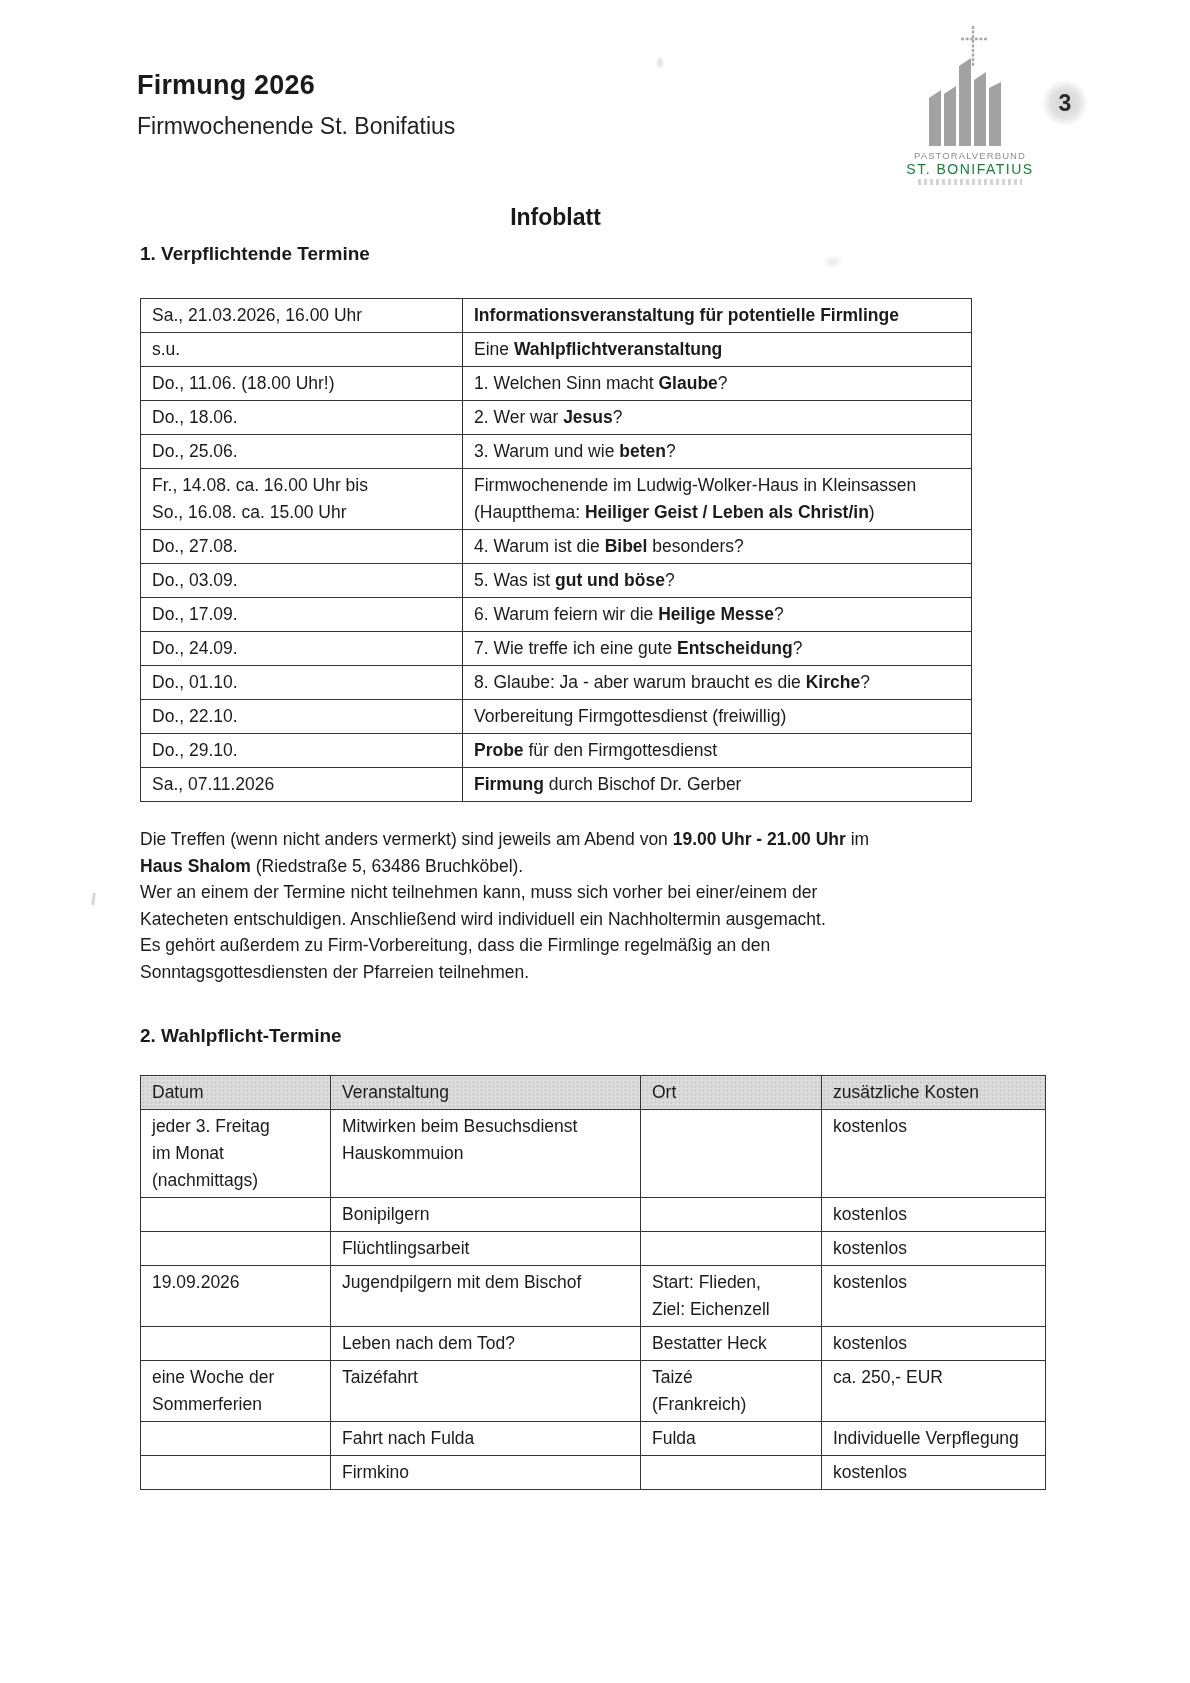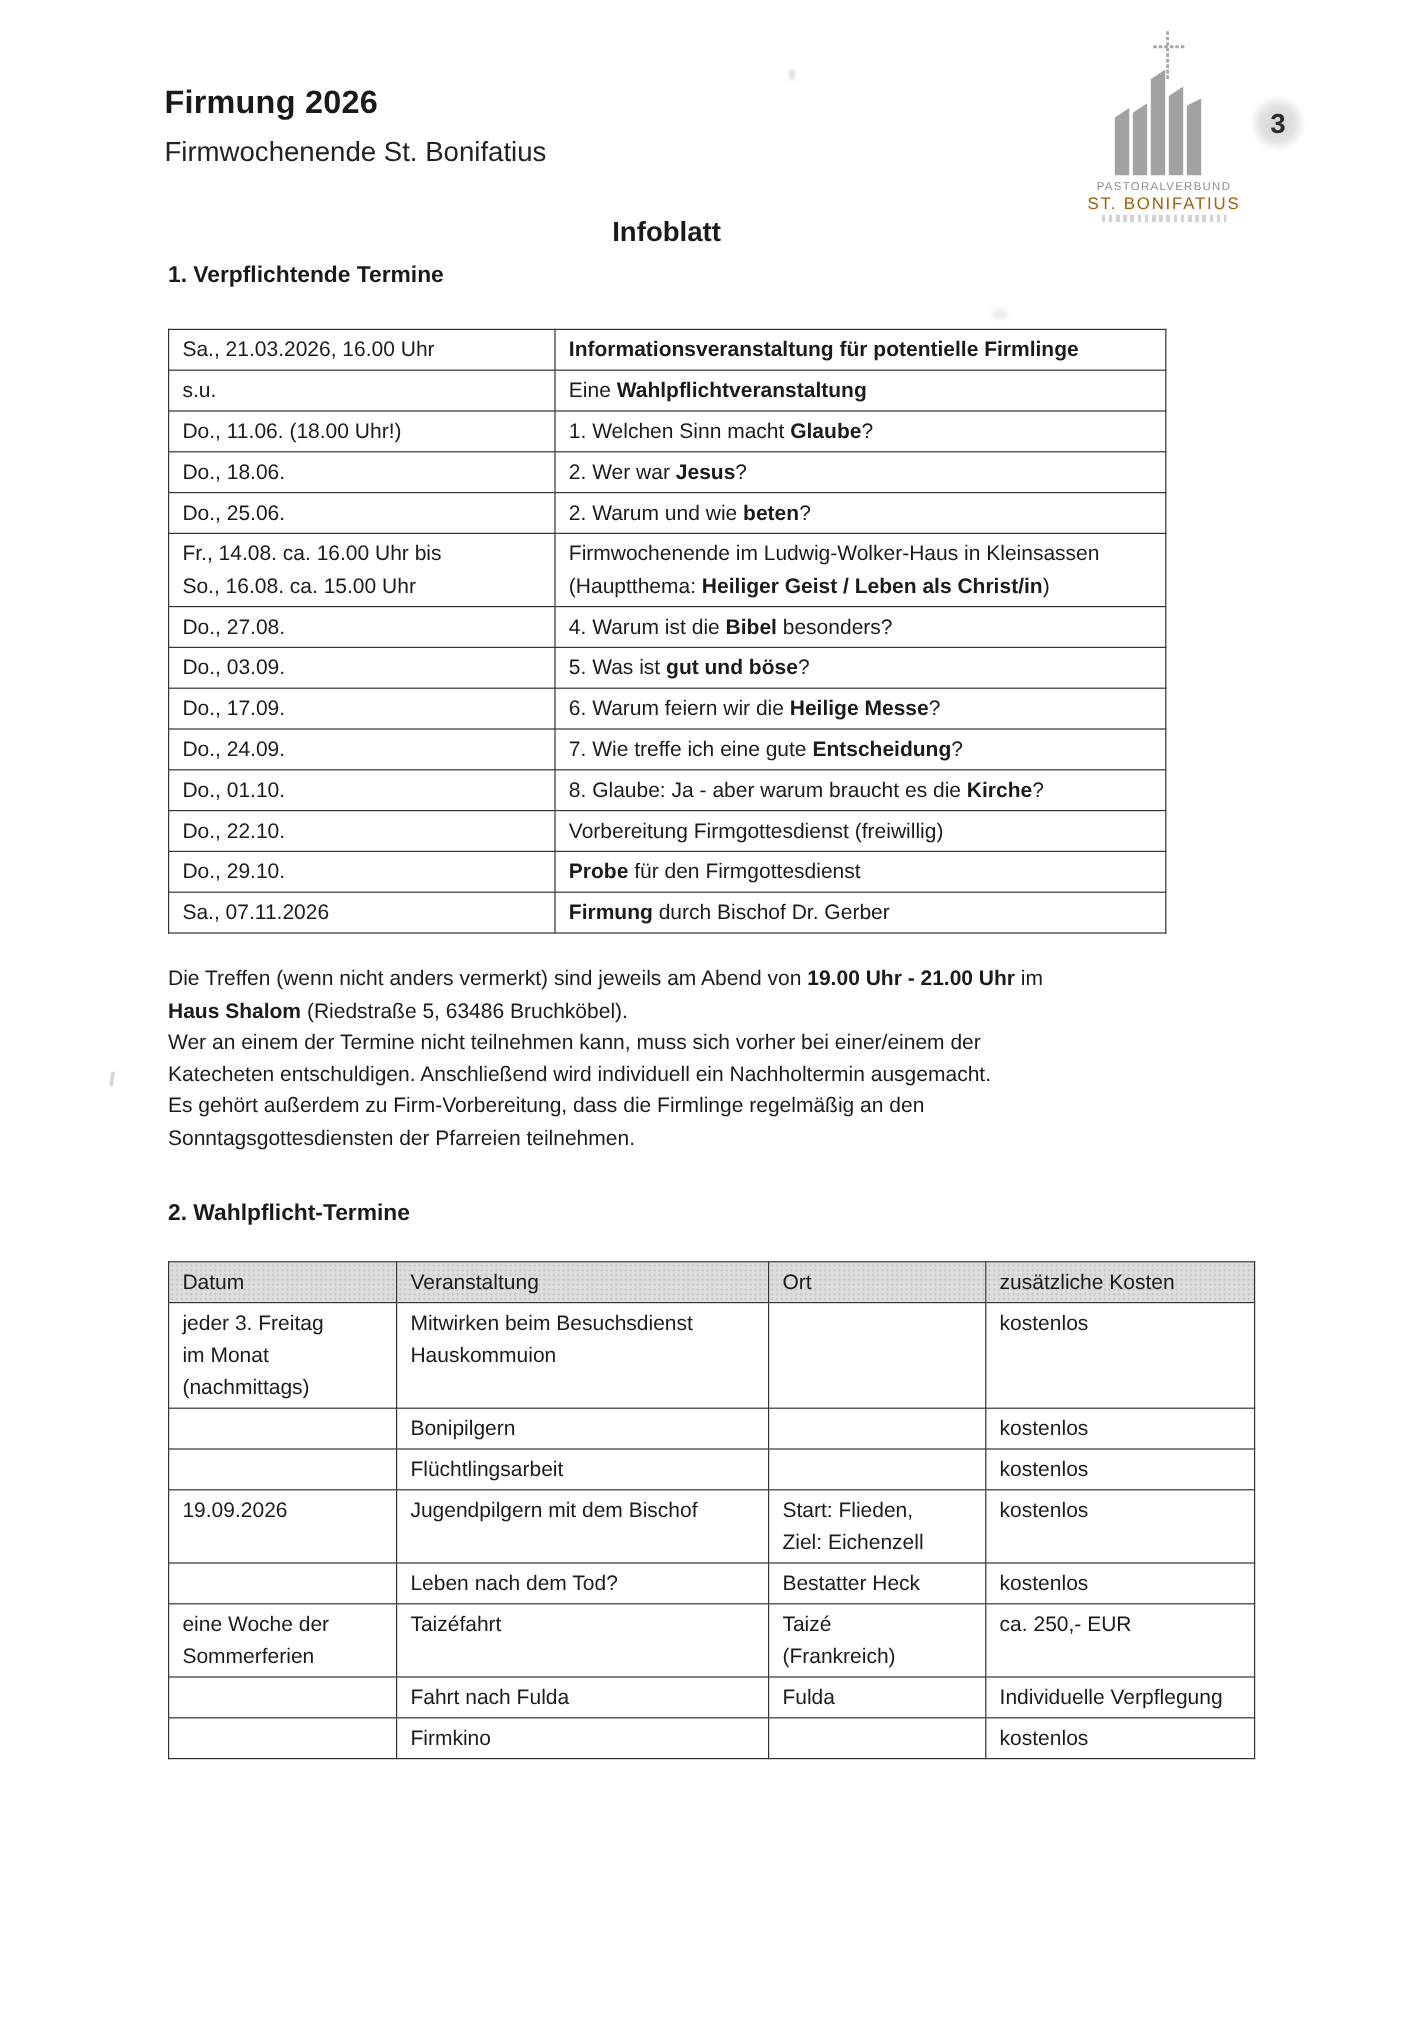--- a/index.html
+++ b/index.html
@@ -20,34 +20,34 @@
   }
   .subtitle{
     position:absolute;left:137px;top:113px;
     font-size:23px;font-weight:400;color:#222;
   }
 
   
   .logo{position:absolute;left:905px;top:20px;width:130px;text-align:center;}
   .logo svg{display:block;margin:0 auto;}
   .logo-line1{font-size:9.5px;letter-spacing:1.1px;color:#8d8d8d;margin-top:2px;filter:blur(0.4px);}
-  .logo-line2{font-size:14px;letter-spacing:1.5px;color:#a16207;filter:blur(0.4px);}
+  .logo-line2{font-size:14px;letter-spacing:1.5px;color:#15803d;filter:blur(0.4px);}
   .logo-line3{height:6px;width:104px;margin:2px auto 0 auto;
     background:repeating-linear-gradient(90deg,#bdbdbd 0 3px,transparent 3px 6px);
     opacity:.65;filter:blur(0.5px);}
 
   .page-num{
     position:absolute;left:1042px;top:80px;width:46px;height:46px;
     background:radial-gradient(circle at 50% 50%, #d2d2d2 0%, #e3e3e3 45%, rgba(255,255,255,0) 72%);
     display:flex;align-items:center;justify-content:center;
     font-size:23px;font-weight:700;color:#2a2a2a;
   }
 
   
-  .content{position:absolute;left:140px;top:180px;width:930px;}
+  .content{position:absolute;left:140px;top:204px;width:930px;}
   .doc-title{width:831px;text-align:center;font-size:23px;font-weight:700;margin:0 0 12px 0;color:#1a1a1a;}
   .sec-heading{font-size:19px;font-weight:700;margin:0 0 33px 0;color:#1a1a1a;}
   .sec-heading2{font-size:19px;font-weight:700;margin:40px 0 0 0;color:#1a1a1a;}
 
   table{border-collapse:collapse;table-layout:fixed;}
   .t1{width:831px;}
   .t2{width:905px;margin-top:28px;}
   td,th{
     border:1.8px solid #343434;
     padding:3px 11px 3px 11px;
@@ -127,21 +127,21 @@
           <tr>
             <td><span>Do., 11.06.  (18.00 Uhr!)</span></td>
             <td><span>1. Welchen Sinn macht </span><span class="b">Glaube</span><span>?</span></td>
           </tr>
           <tr>
             <td><span>Do., 18.06.</span></td>
             <td><span>2. Wer war </span><span class="b">Jesus</span><span>?</span></td>
           </tr>
           <tr>
             <td><span>Do., 25.06.</span></td>
-            <td><span>2. Warum und wie </span><span class="b">beten</span><span>?</span></td>
+            <td><span>3. Warum und wie </span><span class="b">beten</span><span>?</span></td>
           </tr>
           <tr>
             <td><span>Fr., 14.08. ca. 16.00 Uhr bis
 So., 16.08. ca. 15.00 Uhr</span></td>
             <td><span>Firmwochenende im Ludwig-Wolker-Haus in Kleinsassen
 (Hauptthema: </span><span class="b">Heiliger Geist / Leben als Christ/in</span><span>)</span></td>
           </tr>
           <tr>
             <td><span>Do., 27.08.</span></td>
             <td><span>4. Warum ist die </span><span class="b">Bibel</span><span> besonders?</span></td>

